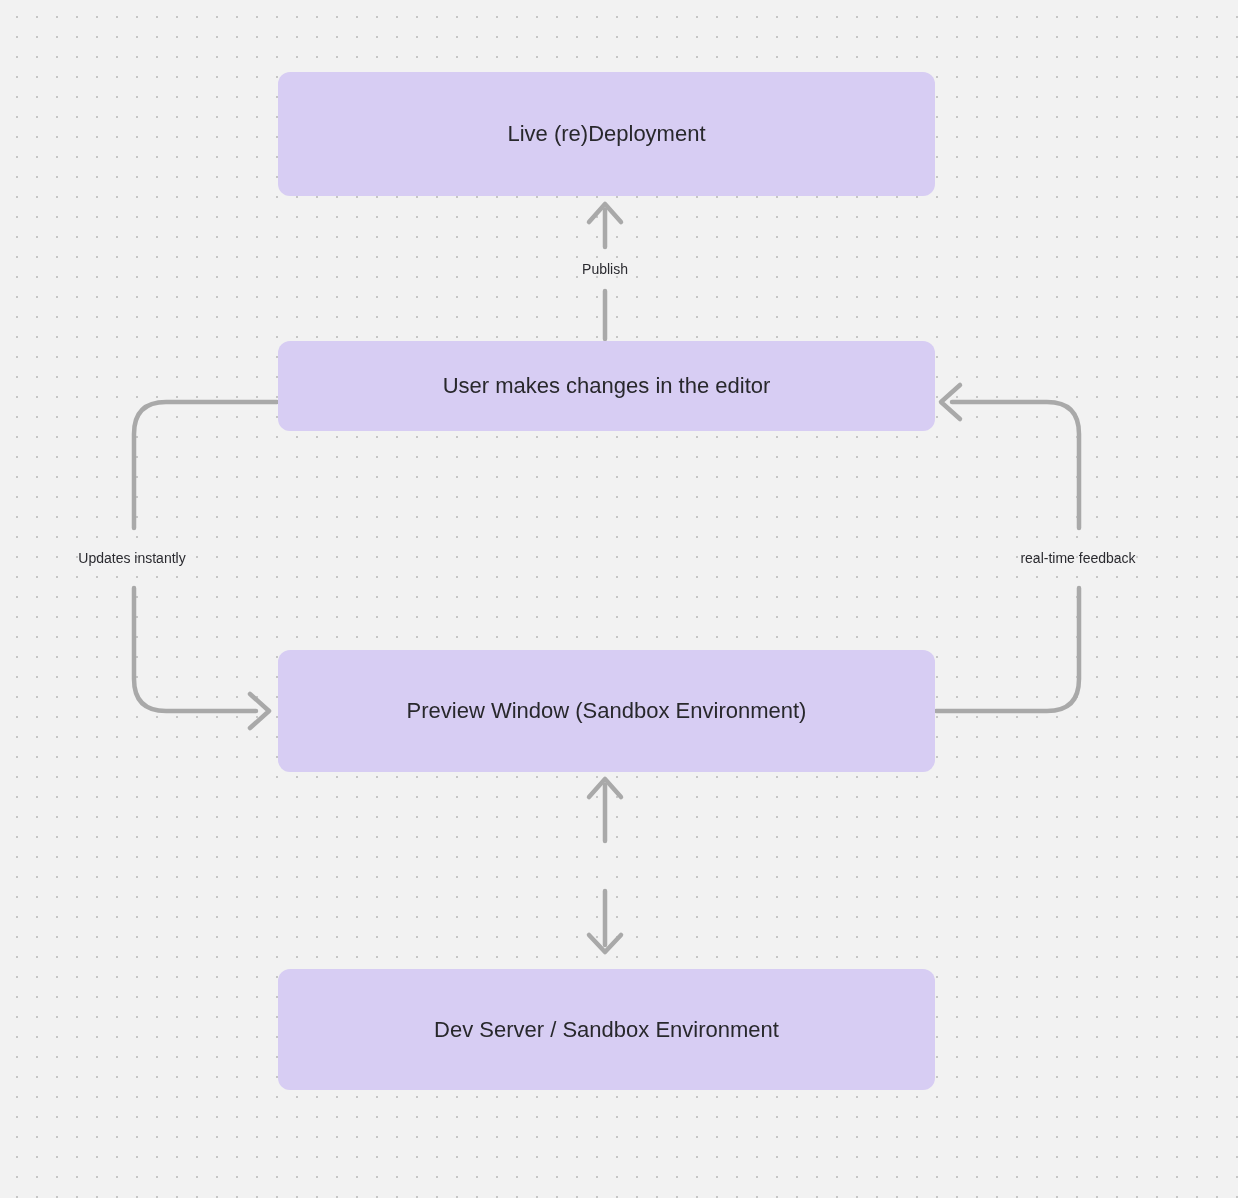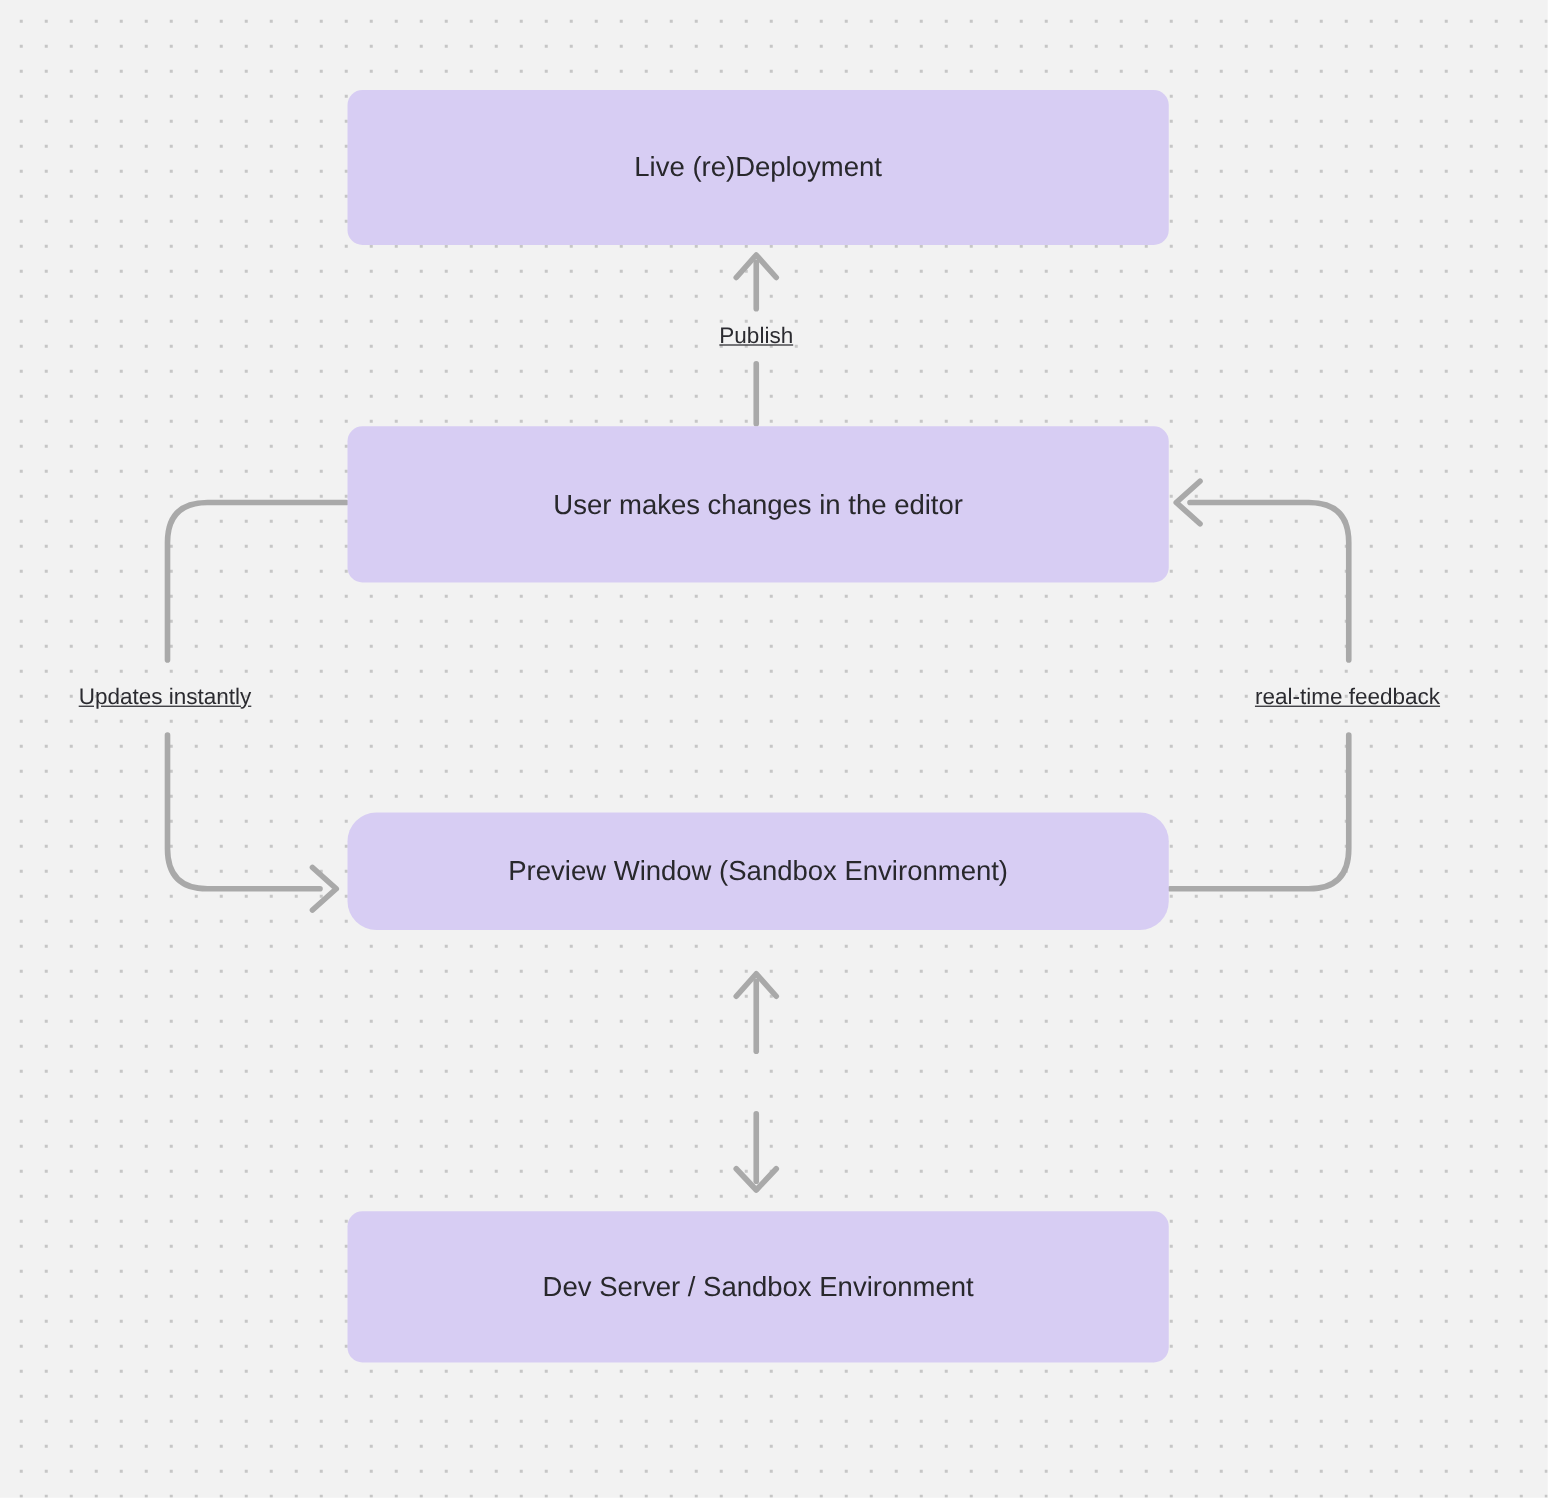--- a/index.html
+++ b/index.html
@@ -35,45 +35,44 @@
     align-items: center;
     justify-content: center;
   }
   .node .node-label {
     font-size: 22px;
     color: var(--node-text);
     text-align: center;
     white-space: nowrap;
   }
   #node-live   { top: 72px;  height: 124px; }
-  #node-user   { top: 341px; height: 125px; }
-  #node-preview{ top: 650px; height: 94px; border-radius: 23px; }
+  #node-user   { top: 341px; height: 90px; }
+  #node-preview{ top: 650px; height: 122px; }
   #node-dev    { top: 969px; height: 121px; }
 
   svg.edges {
     position: absolute;
     left: 0; top: 0;
     width: 1238px;
     height: 1198px;
     pointer-events: none;
   }
   svg.edges path {
     fill: none;
     stroke: var(--arrow-color);
     stroke-width: 4.5;
     stroke-linecap: round;
     stroke-linejoin: round;
   }
   .edge-label {
     position: absolute;
     transform: translate(-50%, -50%);
-    font-size: 18px;
+    font-size: 14px;
     color: var(--label-text);
     white-space: nowrap;
-    text-decoration: underline;
   }
   #label-publish  { left: 605px;  top: 269px; }
   #label-updates  { left: 132px;  top: 558px; }
   #label-feedback { left: 1078px; top: 558px; }
   #label-spunup   { left: 606px;  top: 866px; }
 </style>
 </head>
 <body>
 
 <div id="canvas">

